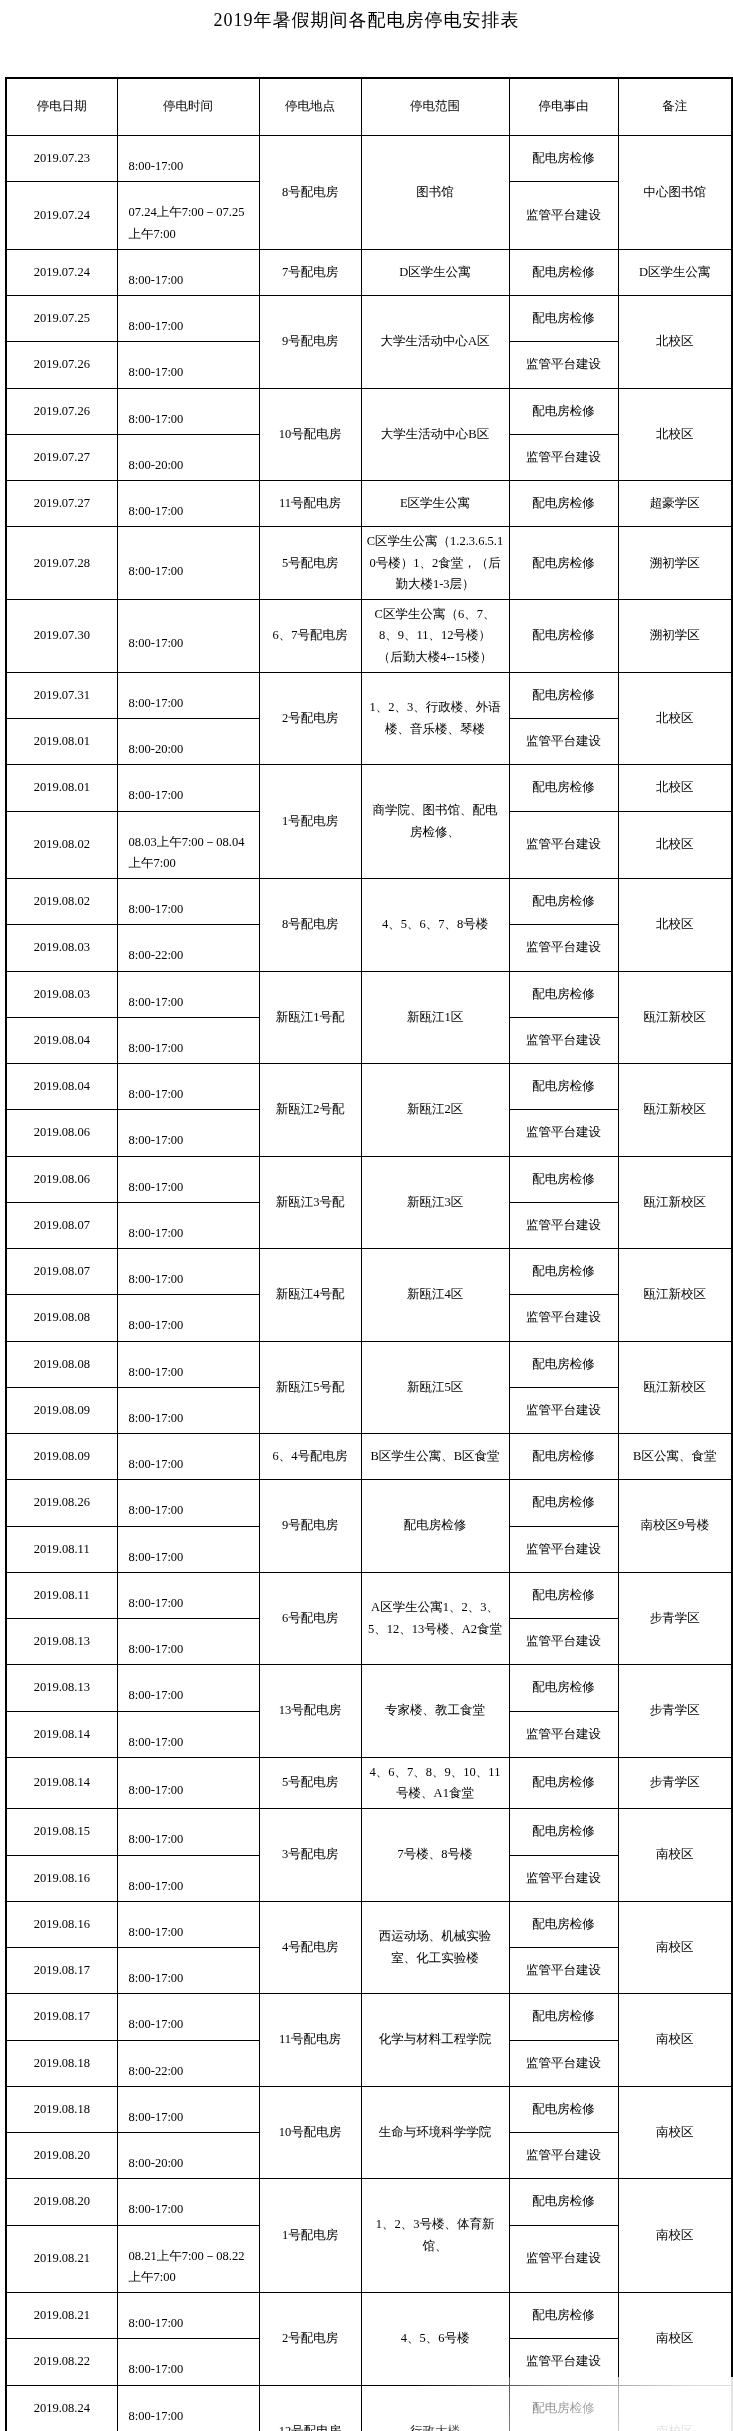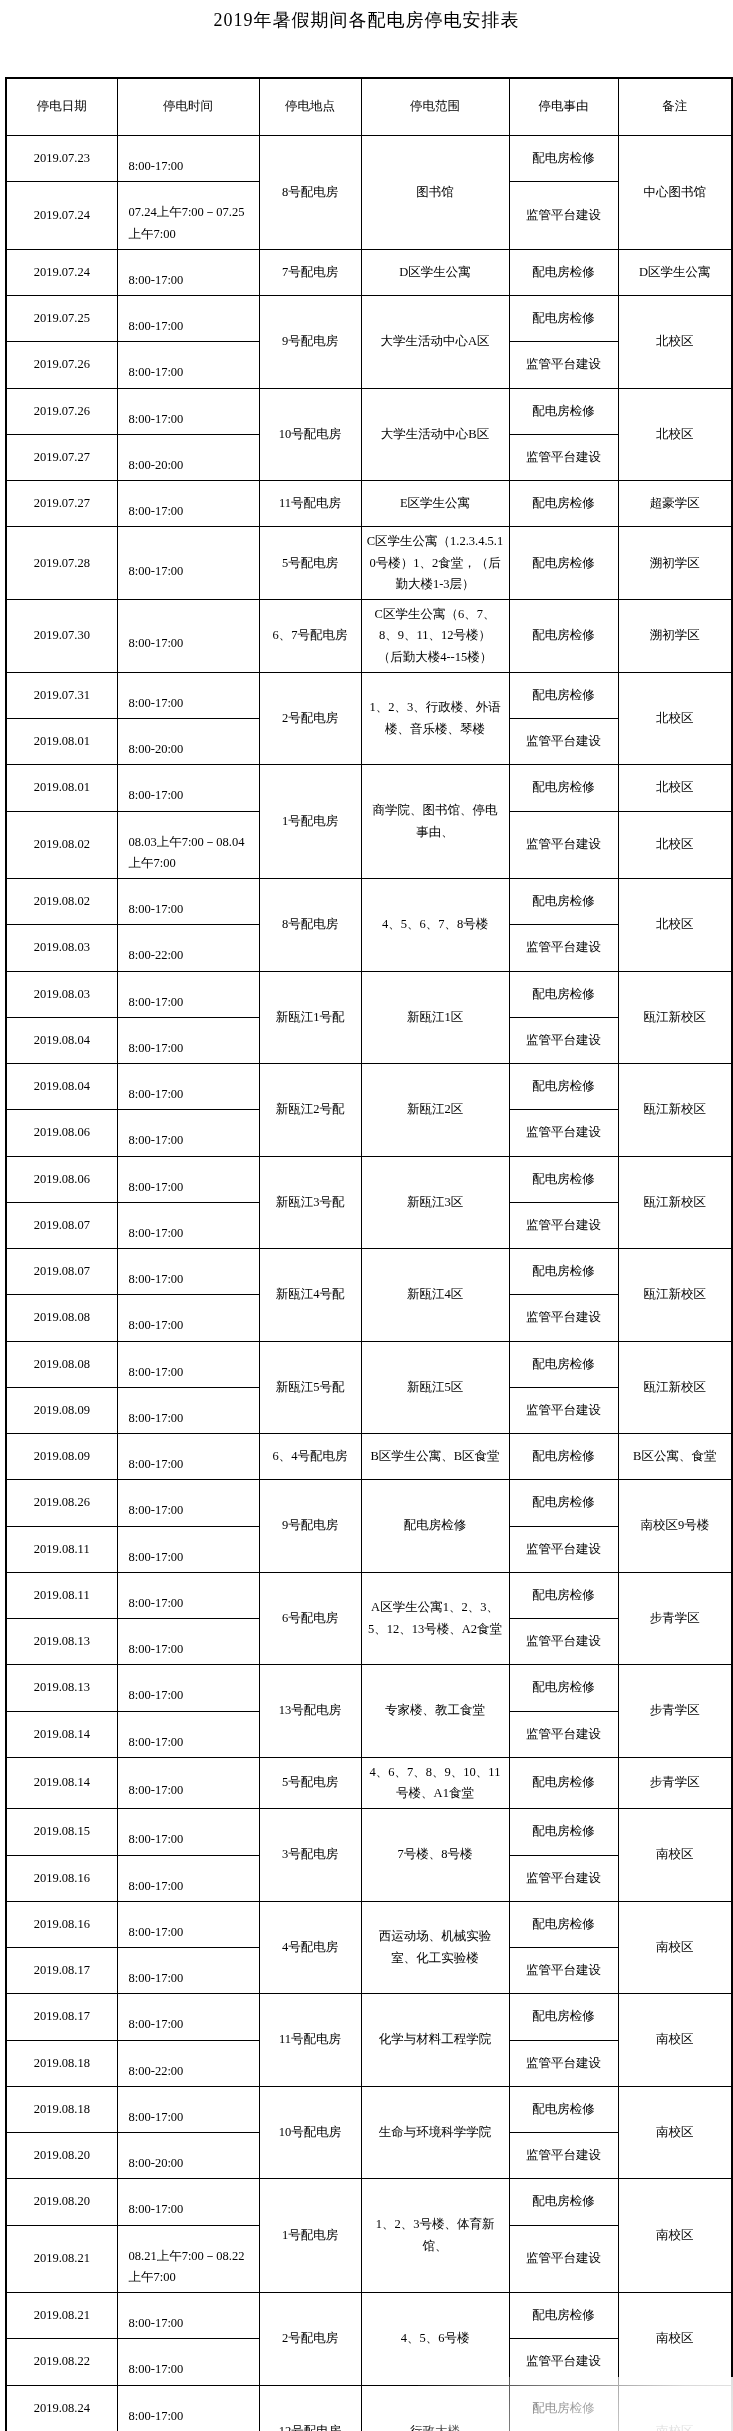--- a/index.html
+++ b/index.html
@@ -133,21 +133,21 @@
         <td class="c-time">8:00-17:00</td>
         <td class="c-loc">11号配电房</td>
         <td class="c-scope">E区学生公寓</td>
         <td class="c-reason">配电房检修</td>
         <td class="c-remark">超豪学区</td>
       </tr>
       <tr>
         <td class="c-date">2019.07.28</td>
         <td class="c-time">8:00-17:00</td>
         <td class="c-loc">5号配电房</td>
-        <td class="c-scope">C区学生公寓（1.2.3.4.5.10号楼）1、2食堂，（后勤大楼1-3层）</td>
+        <td class="c-scope">C区学生公寓（1.2.3.6.5.10号楼）1、2食堂，（后勤大楼1-3层）</td>
         <td class="c-reason">配电房检修</td>
         <td class="c-remark">溯初学区</td>
       </tr>
       <tr>
         <td class="c-date">2019.07.30</td>
         <td class="c-time">8:00-17:00</td>
         <td class="c-loc">6、7号配电房</td>
         <td class="c-scope">C区学生公寓（6、7、8、9、11、12号楼）（后勤大楼4--15楼）</td>
         <td class="c-reason">配电房检修</td>
         <td class="c-remark">溯初学区</td>
@@ -162,21 +162,21 @@
       </tr>
       <tr>
         <td class="c-date">2019.08.01</td>
         <td class="c-time">8:00-20:00</td>
         <td class="c-reason">监管平台建设</td>
       </tr>
       <tr>
         <td class="c-date">2019.08.01</td>
         <td class="c-time">8:00-17:00</td>
         <td class="c-loc" rowspan="2">1号配电房</td>
-        <td class="c-scope" rowspan="2">商学院、图书馆、停电事由、</td>
+        <td class="c-scope" rowspan="2">商学院、图书馆、配电房检修、</td>
         <td class="c-reason">配电房检修</td>
         <td class="c-remark">北校区</td>
       </tr>
       <tr>
         <td class="c-date">2019.08.02</td>
         <td class="c-time">08.03上午7:00－08.04上午7:00</td>
         <td class="c-reason">监管平台建设</td>
         <td class="c-remark">北校区</td>
       </tr>
       <tr>

